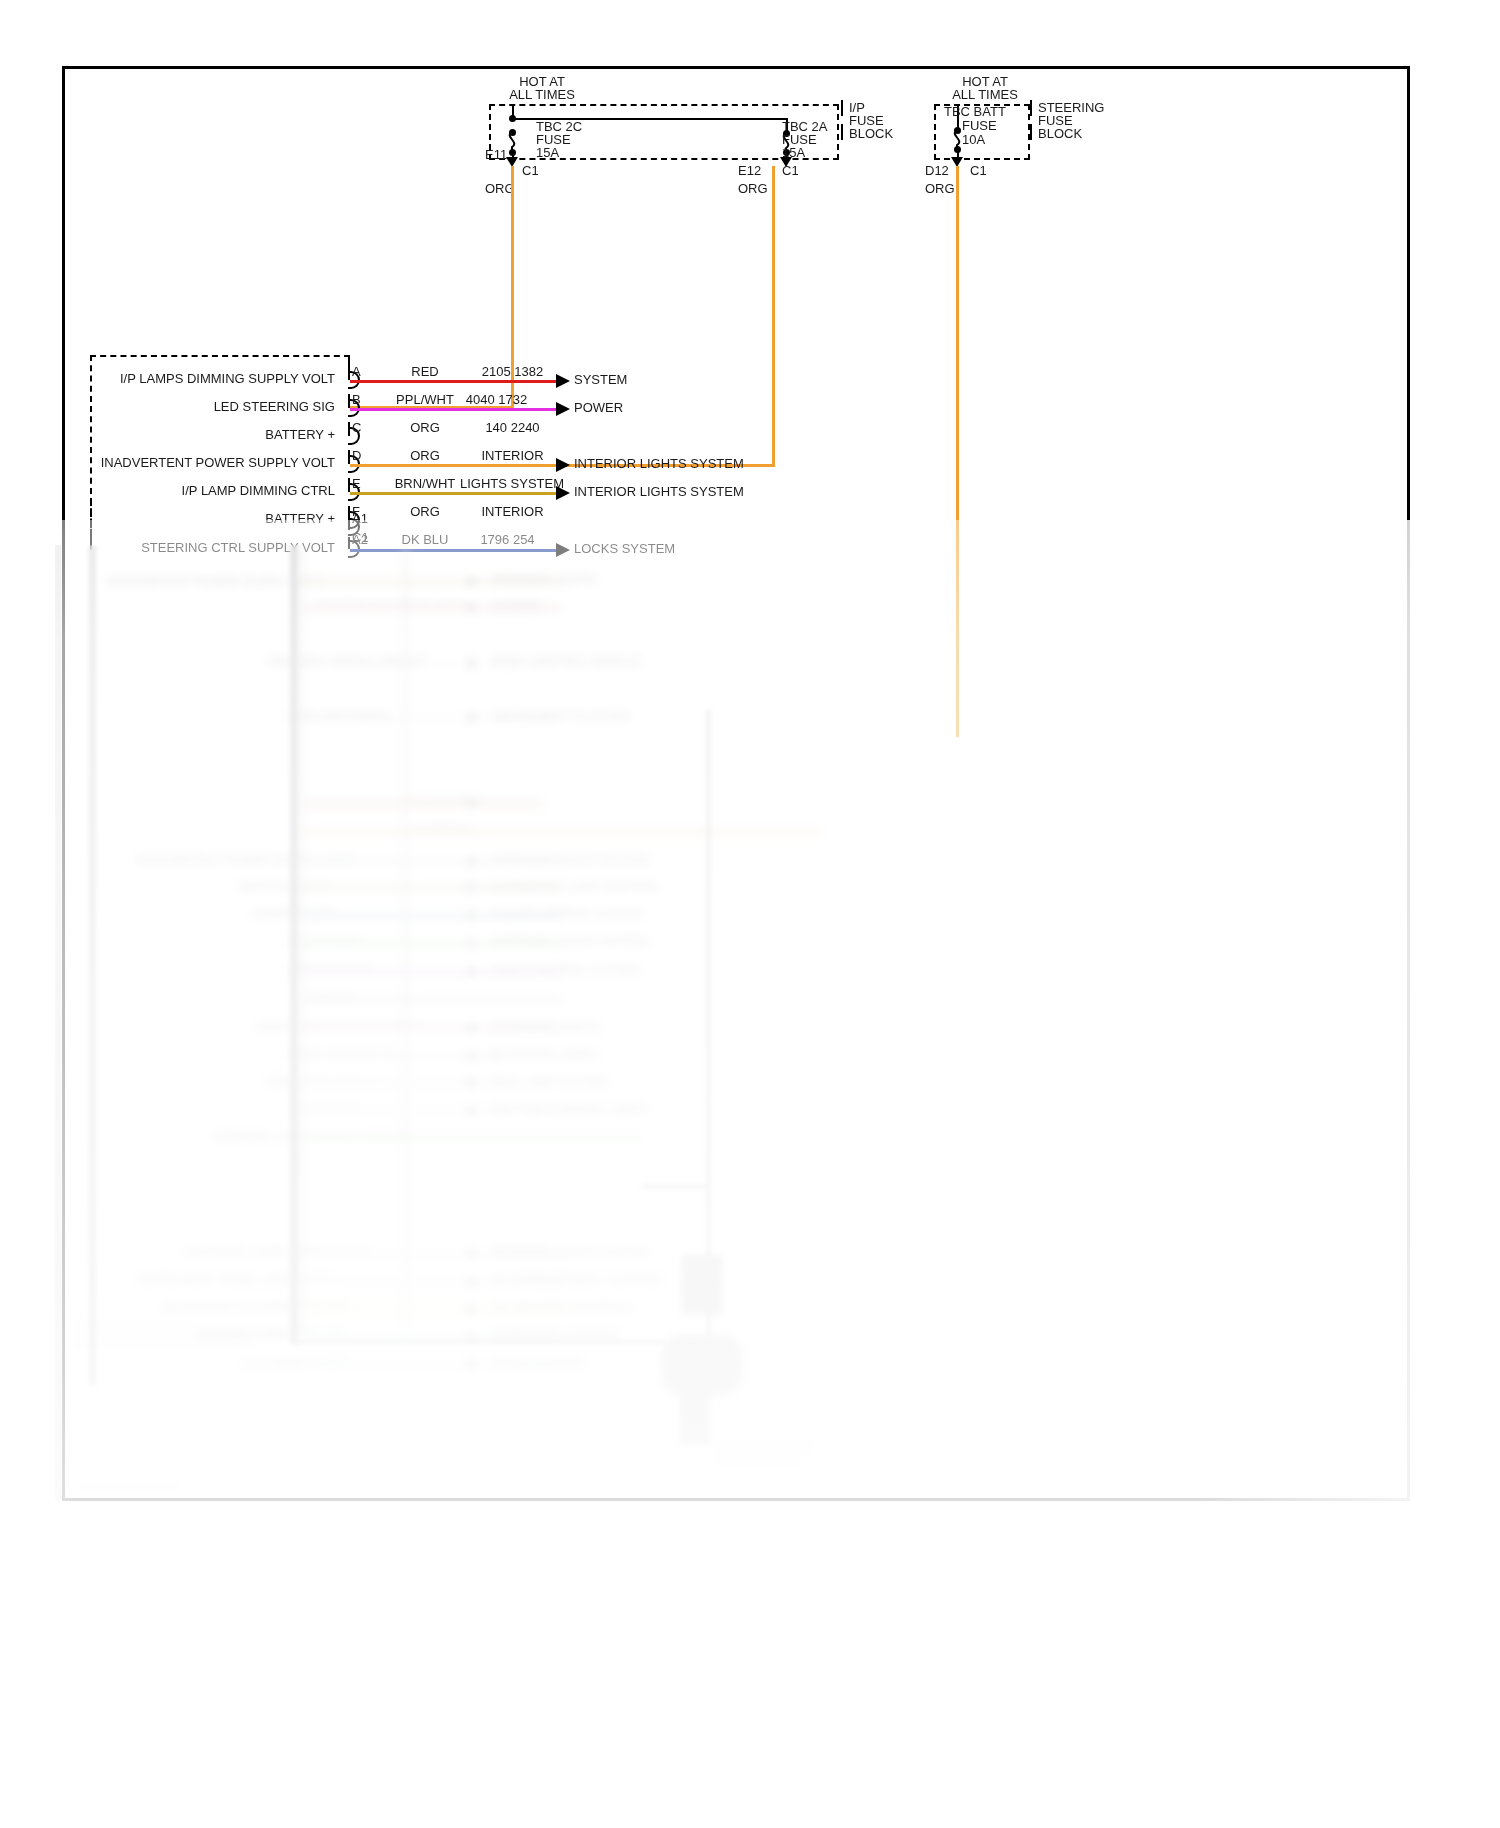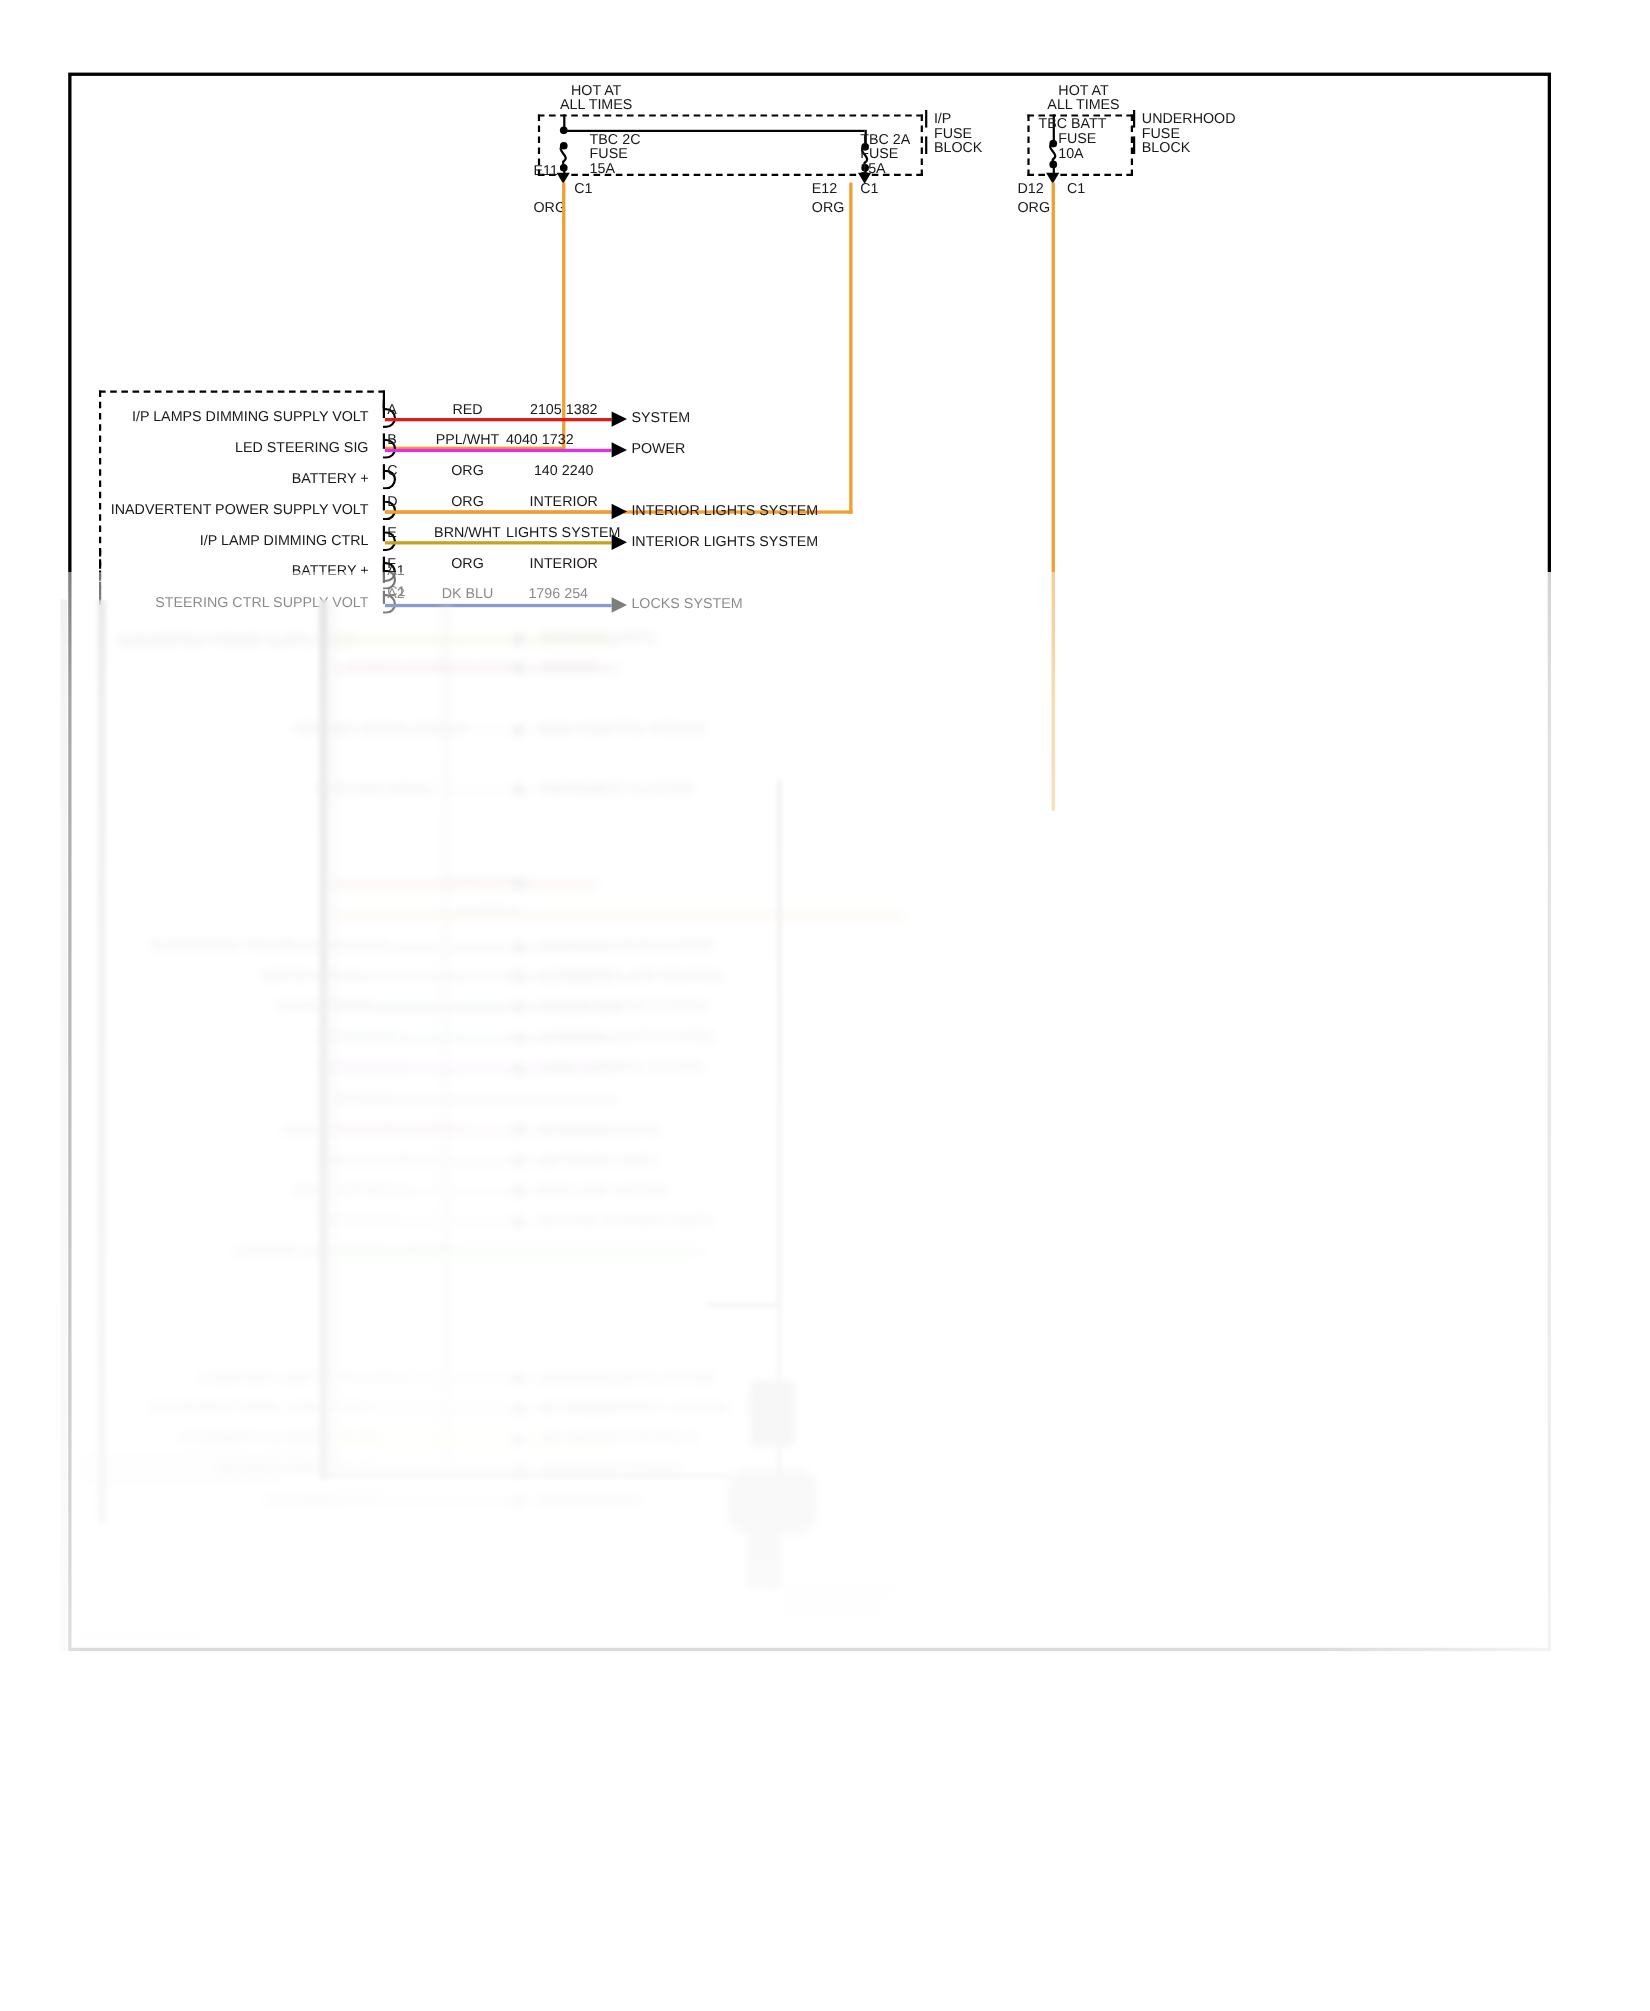--- a/index.html
+++ b/index.html
@@ -147,21 +147,21 @@
 
   <div class="t" style="left:738px;top:164px;">E12</div>
   <div class="t" style="left:782px;top:164px;">C1</div>
   <div class="t" style="left:738px;top:182px;">ORG</div>
 
   <div class="t" style="left:930px;top:75px;width:110px;text-align:center;">HOT AT</div>
   <div class="t" style="left:920px;top:88px;width:130px;text-align:center;">ALL TIMES</div>
 
   <div class="fuseblock" style="left:934px;top:104px;width:96px;height:56px;"></div>
 
-  <div class="t" style="left:1038px;top:101px;">UNDERHOOD</div>
+  <div class="t" style="left:1038px;top:101px;">STEERING</div>
   <div class="t" style="left:1038px;top:114px;">FUSE</div>
   <div class="t" style="left:1038px;top:127px;">BLOCK</div>
   <div class="vline" style="left:1030px;top:100px;height:16px;"></div>
   <div class="vline" style="left:1030px;top:124px;height:16px;"></div>
 
   <div class="vline" style="left:957px;top:104px;height:26px;"></div>
   <div class="dot" style="left:954px;top:127px;"></div>
   <svg class="fuse-sq" style="left:948px;top:129px;" width="20" height="24">
     <path d="M9 1 C 1 6, 17 11, 9 16 L 9 23" stroke="#000" stroke-width="2" fill="none"></path>
   </svg>
@@ -207,21 +207,21 @@
   <div class="t" style="left:385px;top:365px;width:80px;text-align:center;">RED</div>
   <div class="t" style="left:460px;top:365px;width:105px;text-align:center;">2105 1382</div>
   <div class="wire h" style="left:350px;top:380px;width:206px;border-top:3px solid #e01b1b;"></div>
   <div class="arrow" style="left:556px;top:374px;"></div>
   <div class="t" style="left:574px;top:373px;">SYSTEM</div>
 
   <div class="conn-pin" style="left:348px;top:399px;"></div>
   <div class="t r" style="left:80px;top:400px;width:255px;">LED STEERING SIG</div>
   <div class="t" style="left:352px;top:393px;">B</div>
   <div class="t" style="left:385px;top:393px;width:80px;text-align:center;">PPL/WHT</div>
-  <div class="t" style="left:460px;top:393px;width:105px;">4040 1732</div>
+  <div class="t" style="left:444px;top:393px;width:105px;text-align:center;">4040 1732</div>
   <div class="wire h" style="left:350px;top:408px;width:206px;border-top:3px solid #e22fe2;"></div>
   <div class="arrow" style="left:556px;top:402px;"></div>
   <div class="t" style="left:574px;top:401px;">POWER</div>
 
   <div class="conn-pin" style="left:348px;top:427px;"></div>
   <div class="t r" style="left:80px;top:428px;width:255px;">BATTERY +</div>
   <div class="t" style="left:352px;top:421px;">C</div>
   <div class="t" style="left:385px;top:421px;width:80px;text-align:center;">ORG</div>
   <div class="t" style="left:460px;top:421px;width:105px;text-align:center;">140 2240</div>
 

